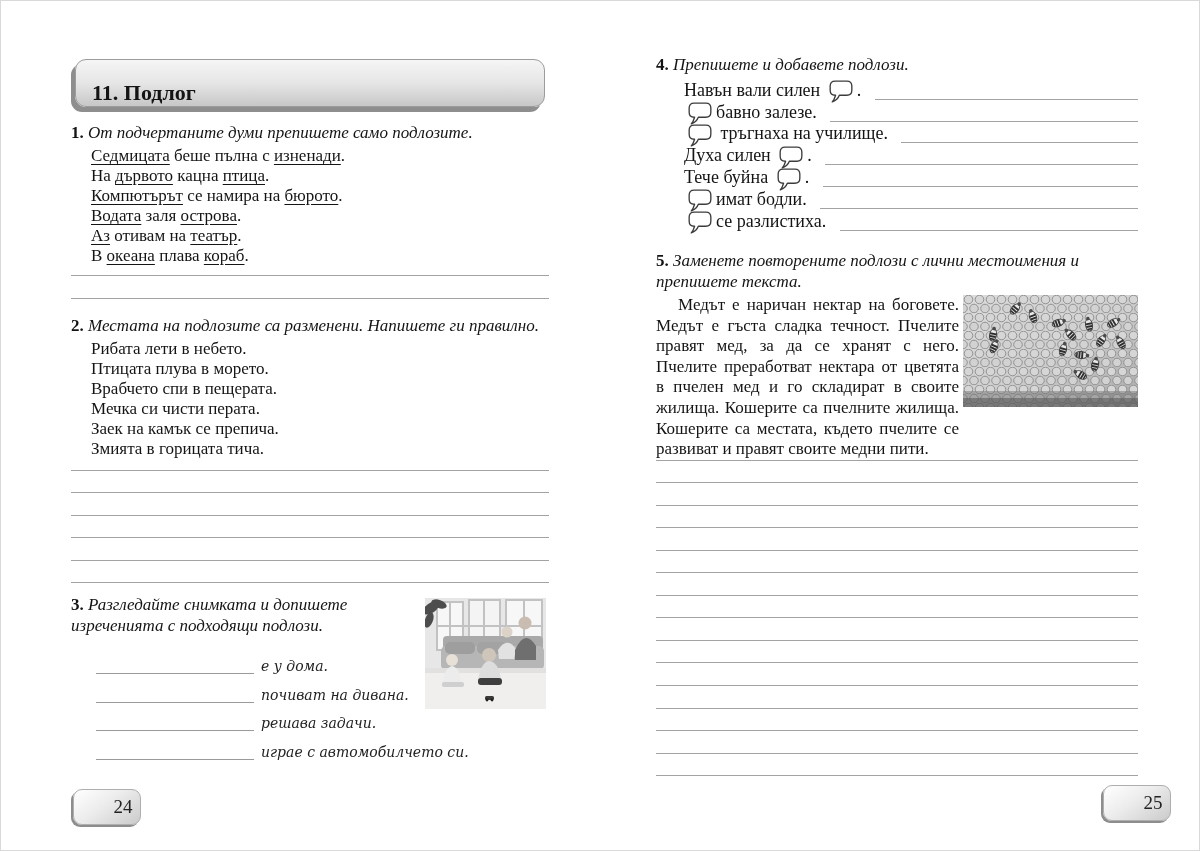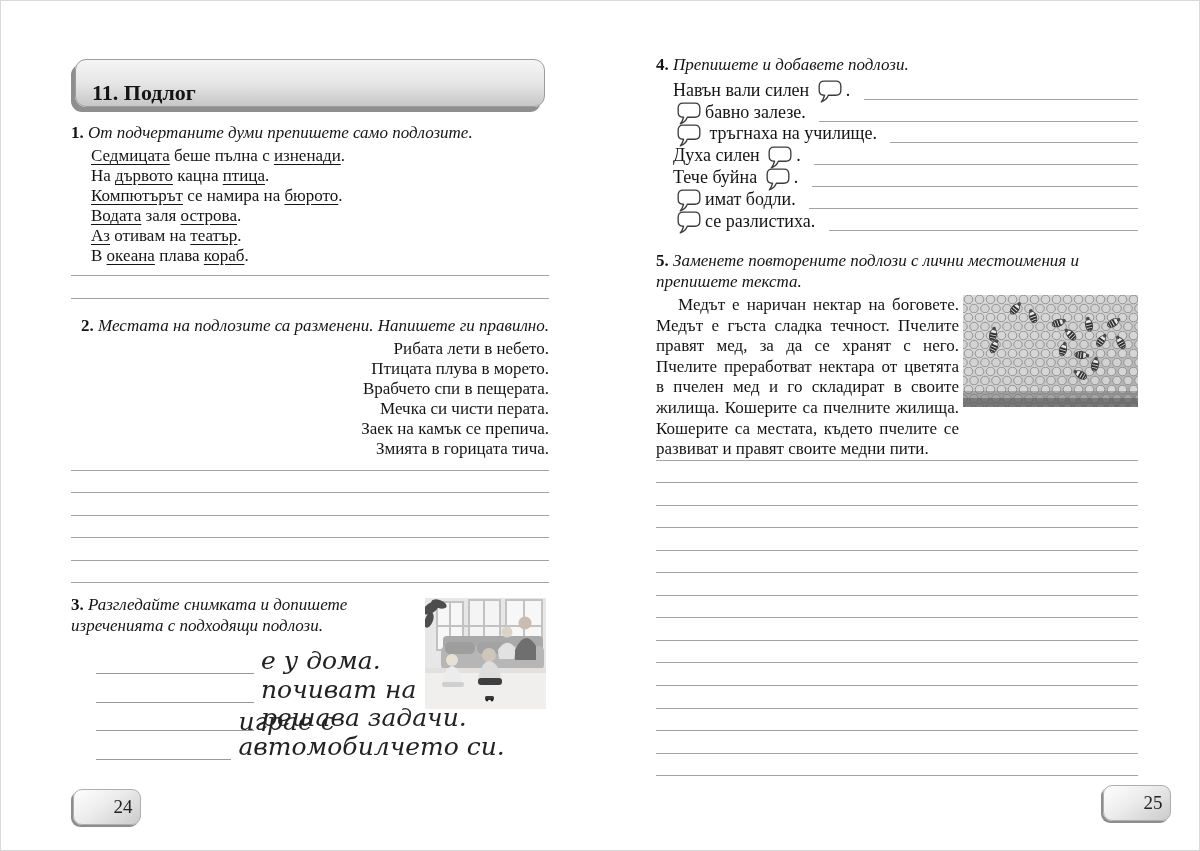--- a/index.html
+++ b/index.html
@@ -23,36 +23,36 @@
   .instr .txt{font-style:italic;}
   .sentences{margin-left:20px;margin-top:3px;font-size:17px;line-height:20px;}
   .sentence{white-space:nowrap;}
   u{text-underline-offset:3px;text-decoration-thickness:1px;}
   .rule-line{border-bottom:1px solid #a3a3a3;}
   .abs{position:absolute;}
   
   #ex1{left:70px;top:121px;width:478px;}
   #ex1-blanks{left:70px;top:252px;width:478px;}
   #ex1-blanks .rule-line{height:22px;}
-  #ex2{left:70px;top:314px;width:478px;text-align:right;}
+  #ex2{left:70px;top:314px;width:478px;}
   #ex2-blanks{left:70px;top:447px;width:478px;}
   #ex2-blanks .rule-line{height:21.5px;}
   
   #ex3{left:70px;top:593px;width:306px;}
   #ex3-rows{left:95px;top:644px;width:460px;}
   .ex3-row{height:28.8px;display:flex;align-items:flex-end;}
   .ex3-blank{width:158px;border-bottom:1px solid #9a9a9a;align-self:stretch;}
   .ex3-text{
     font-family:"DejaVu Serif",serif;font-style:italic;
-    font-size:25px;line-height:1;margin-left:7px;padding-bottom:1px;color:#222;
+    font-size:14px;line-height:1;margin-left:7px;padding-bottom:1px;color:#222;
   }
   #family-photo{left:424px;top:597px;width:121px;height:111px;}
   
   #ex4{left:655px;top:53px;width:482px;}
-  #ex4-rows{margin-left:17px;margin-top:3px;text-align:right;}
+  #ex4-rows{margin-left:28px;margin-top:3px;text-align:right;}
   .ex4-row{display:flex;align-items:flex-end;height:21.8px;font-size:18px;line-height:20px;}
   .ex4-row .pre{white-space:pre;}
   .ex4-row .post{white-space:pre;}
   .bubble{width:30px;height:25px;flex:none;align-self:center;margin:0 1px;overflow:visible;position:relative;top:3px;}
   .write-line{flex:1;border-bottom:1px solid #a3a3a3;align-self:stretch;margin-left:9px;}
   
   #ex5{left:655px;top:249px;width:482px;}
   .ex5-par{width:303px;margin-top:3px;font-size:17px;line-height:20.6px;text-align:justify;text-indent:22px;}
   #bees-photo{left:962px;top:294px;width:175px;height:112px;}
   #notes{left:655px;top:437px;width:482px;}

